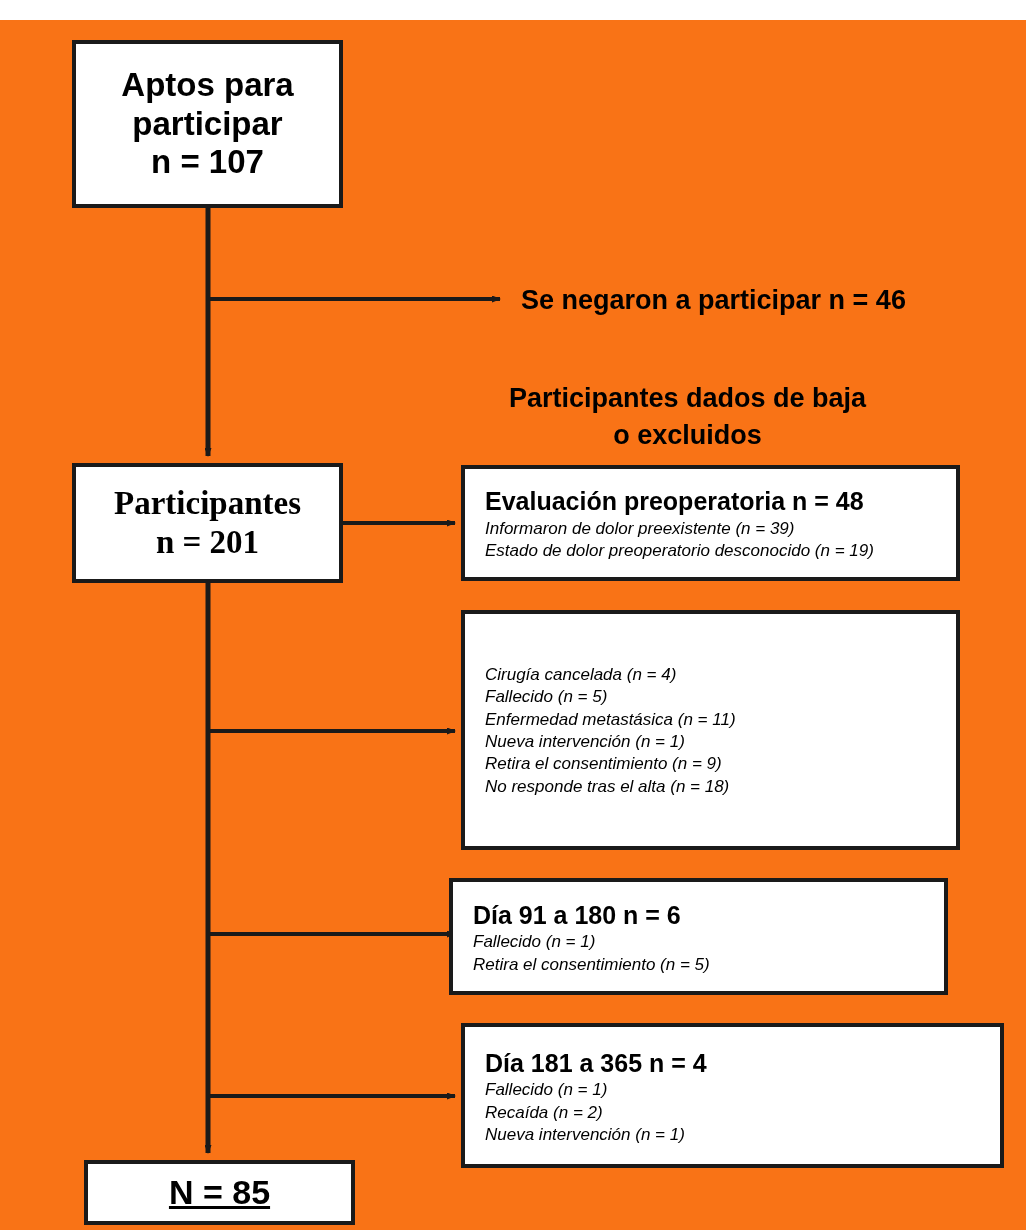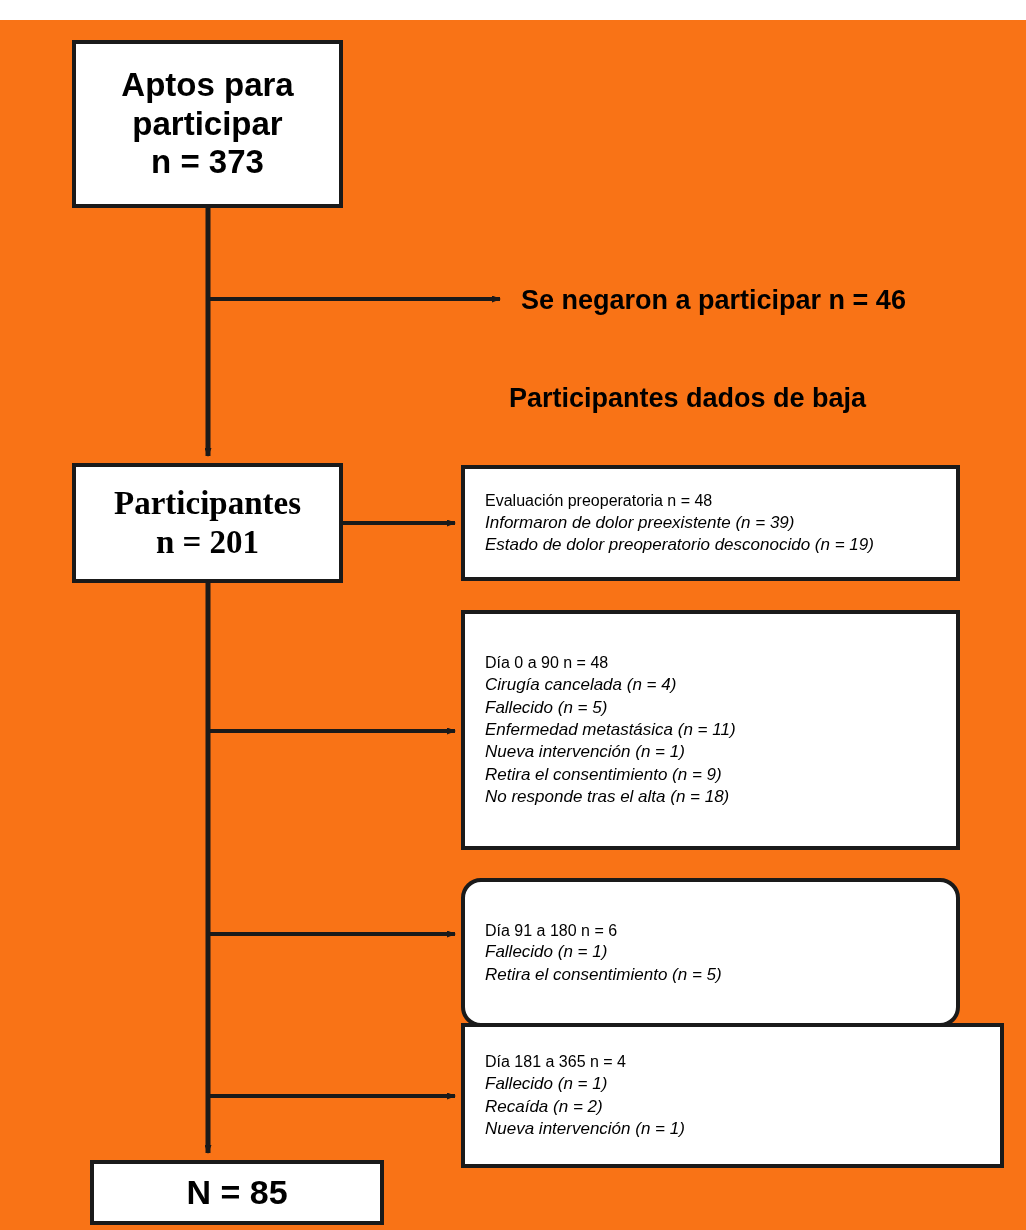--- a/index.html
+++ b/index.html
@@ -49,54 +49,55 @@
 
   #node-participants {
     left: 72px;
     top: 443px;
     width: 271px;
     height: 120px;
   }
   #node-participants .node-line { font-size: 33px; font-family: Liberation Serif, serif; }
 
   #node-final {
-    left: 90px;
+    left: 84px;
     top: 1140px;
-    width: 294px;
+    width: 271px;
     height: 65px;
     border-width: 4px;
+    text-decoration: underline;
   }
   #node-final .node-line { font-size: 34px; }
 
   
   .excl-box {
     position: absolute;
     box-sizing: border-box;
     background: #ffffff;
     border: 4px solid #1a1a1a;
     padding: 10px 0 8px 20px;
     display: flex;
     flex-direction: column;
     justify-content: center;
   }
   .excl-title {
-    font-size: 16px;
-    font-weight: normal;
+    font-size: 25px;
+    font-weight: bold;
     line-height: 1.3;
     white-space: nowrap;
   }
   .excl-item {
     font-size: 17px;
     font-style: italic;
     line-height: 1.32;
     white-space: nowrap;
   }
   #excl-0 { left: 461px; top: 445px; width: 499px; height: 116px; }
   #excl-1 { left: 461px; top: 590px; width: 499px; height: 240px; }
-  #excl-2 { left: 461px; top: 858px; width: 499px; height: 149px; border-radius: 20px; }
+  #excl-2 { left: 449px; top: 858px; width: 499px; height: 117px; }
   #excl-3 { left: 461px; top: 1003px; width: 543px; height: 145px; }
 
   
   .free-label {
     position: absolute;
     font-weight: bold;
     white-space: nowrap;
   }
   #label-refused {
     left: 521px;
@@ -144,42 +145,42 @@
     <line x1="208" y1="563" x2="208" y2="1133" stroke="#1a1a1a" stroke-width="5" marker-end="url(#arrowhead)"></line>
 
     <line x1="208" y1="711" x2="455" y2="711" stroke="#1a1a1a" stroke-width="4" marker-end="url(#arrowhead)"></line>
     <line x1="208" y1="914" x2="455" y2="914" stroke="#1a1a1a" stroke-width="4" marker-end="url(#arrowhead)"></line>
     <line x1="208" y1="1076" x2="455" y2="1076" stroke="#1a1a1a" stroke-width="4" marker-end="url(#arrowhead)"></line>
   </svg>
 
   <div class="node left" id="node-eligible">
     <div class="node-line">Aptos para</div>
     <div class="node-line">participar</div>
-    <div class="node-line">n = 373</div>
+    <div class="node-line">n = 107</div>
   </div>
 
   <div class="free-label" id="label-refused">Se negaron a participar n = 46</div>
 
   <div class="free-label" id="label-excluded-header">
     <div>Participantes dados de baja</div>
+    <div>o excluidos</div>
   </div>
 
   <div class="node left" id="node-participants">
     <div class="node-line">Participantes</div>
     <div class="node-line">n = 201</div>
   </div>
 
   <div class="excl-box" id="excl-0">
     <div class="excl-title">Evaluación preoperatoria n = 48</div>
     <div class="excl-item">Informaron de dolor preexistente (n = 39)</div>
     <div class="excl-item">Estado de dolor preoperatorio desconocido (n = 19)</div>
   </div>
 
   <div class="excl-box" id="excl-1">
-    <div class="excl-title">Día 0 a 90 n = 48</div>
     <div class="excl-item">Cirugía cancelada (n = 4)</div>
     <div class="excl-item">Fallecido (n = 5)</div>
     <div class="excl-item">Enfermedad metastásica (n = 11)</div>
     <div class="excl-item">Nueva intervención (n = 1)</div>
     <div class="excl-item">Retira el consentimiento (n = 9)</div>
     <div class="excl-item">No responde tras el alta (n = 18)</div>
   </div>
 
   <div class="excl-box" id="excl-2">
     <div class="excl-title">Día 91 a 180 n = 6</div>

